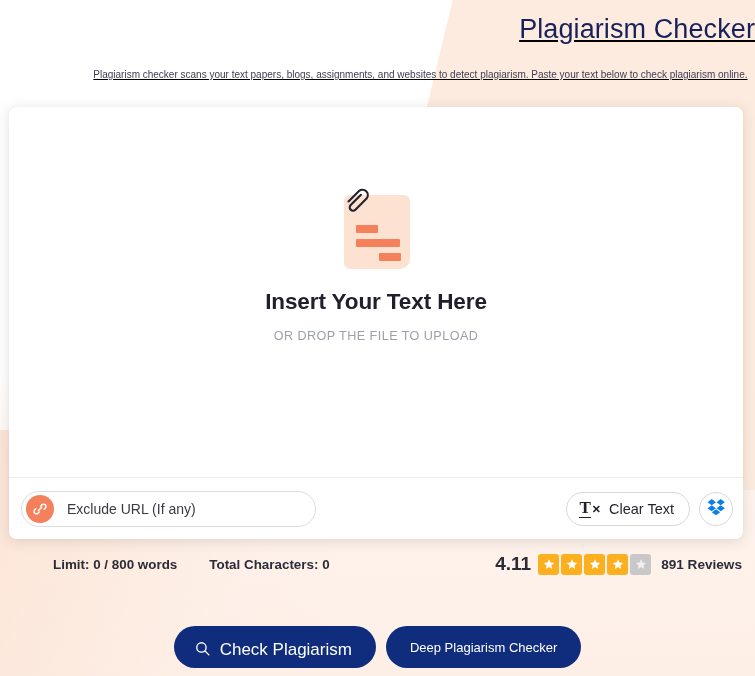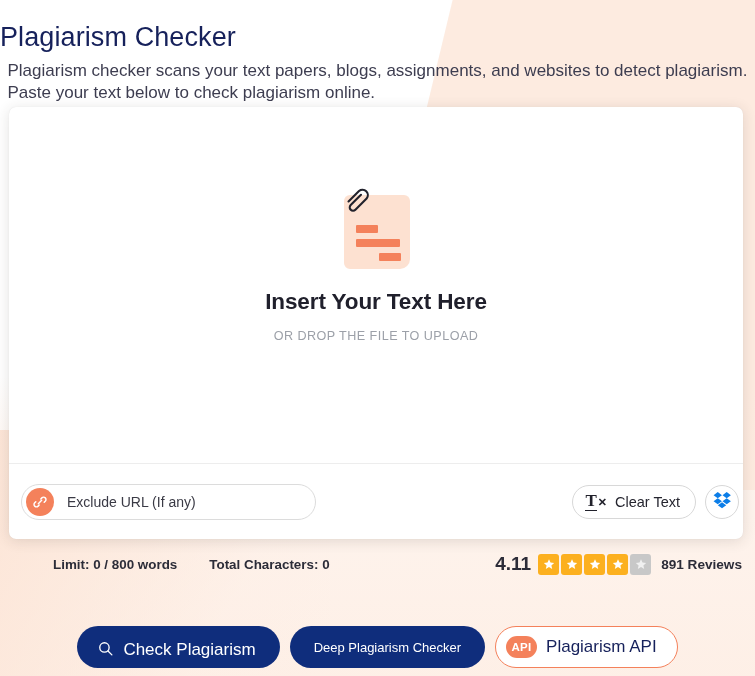--- a/index.html
+++ b/index.html
@@ -30,32 +30,32 @@
     background: linear-gradient(180deg, rgba(253,234,222,0) 0%, rgba(253,234,222,.55) 38%, rgba(253,234,222,.75) 100%);
   }
   #bg-peach-left {
     position: absolute;
     left: 0; top: 430px;
     width: 330px; height: 246px;
     background: linear-gradient(120deg, rgba(252,226,210,.85) 0%, rgba(253,238,229,.35) 70%, rgba(255,255,255,0) 100%);
   }
 
   
-  #header { position: relative; z-index: 2; padding-top: 20px; text-align: left; }
+  #header { position: relative; z-index: 2; padding-top: 12px; text-align: right; text-decoration: underline; }
   #page-title {
     font-size: 27px;
     font-weight: 400;
     color: #16215b;
     letter-spacing: .1px;
     line-height: 34px;
   }
   #page-subtitle {
-    margin: 6px auto 0;
+    margin: 18px auto 0;
     width: 740px;
-    font-size: 17px;
+    font-size: 10px;
     line-height: 22px;
     color: #3d3d50;
     font-weight: 400;
   }
 
   
   #editor-card {
     position: absolute;
     left: 9px; top: 107px;
     width: 734px; height: 432px;
@@ -101,26 +101,26 @@
   #dropzone-subtitle {
     margin-top: 14px;
     font-size: 12.6px;
     letter-spacing: .45px;
     color: #9ca0a8;
     font-weight: 400;
   }
 
   
   #card-toolbar {
-    height: 76px;
+    height: 62px;
     border-top: 1px solid #ededed;
     display: flex;
     align-items: center;
     justify-content: space-between;
-    padding: 0 4px 0 12px;
+    padding: 0 10px 0 12px;
   }
 
   #exclude-url-field {
     display: flex;
     align-items: center;
     width: 295px; height: 36px;
     border: 1px solid #dcdcdc;
     border-radius: 19px;
     background: #fff;
     padding-left: 4px;
@@ -365,18 +365,14 @@
         <path d="M15.5 15.5 L21 21" stroke="#ffffff" stroke-width="1.9" stroke-linecap="round"></path>
       </svg>
     </span>
     <span id="check-plagiarism-label">Check Plagiarism</span>
   </button>
 
   <button class="action-btn primary" id="deep-plagiarism-button">
     <span id="deep-plagiarism-label">Deep Plagiarism Checker</span>
   </button>
 
-  <button class="action-btn" id="plagiarism-api-button">
-    <span id="api-badge">API</span>
-    <span id="plagiarism-api-label">Plagiarism API</span>
-  </button>
 
 </div>
 
 </body></html>

